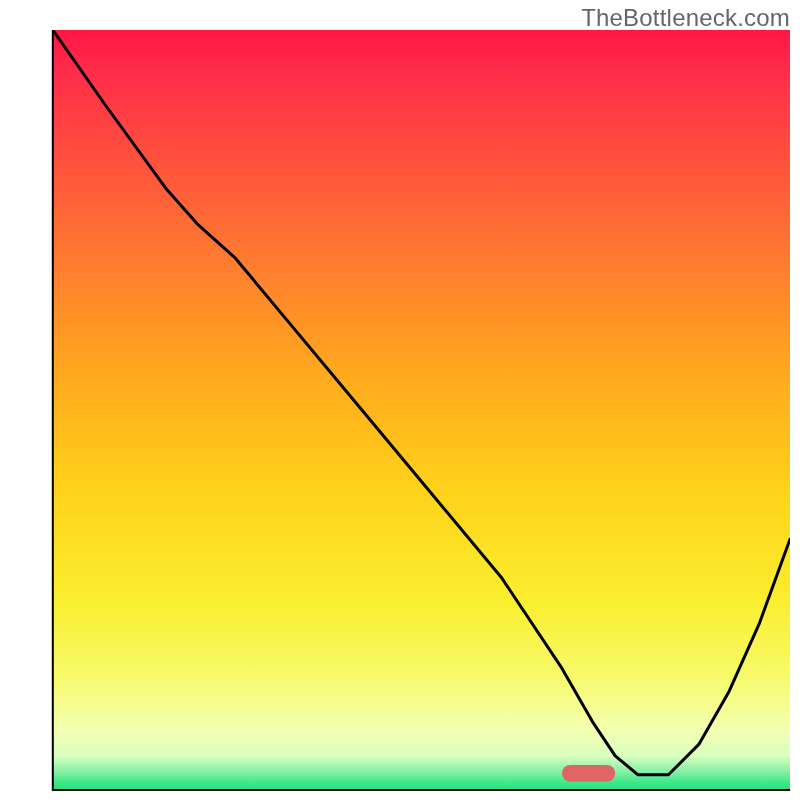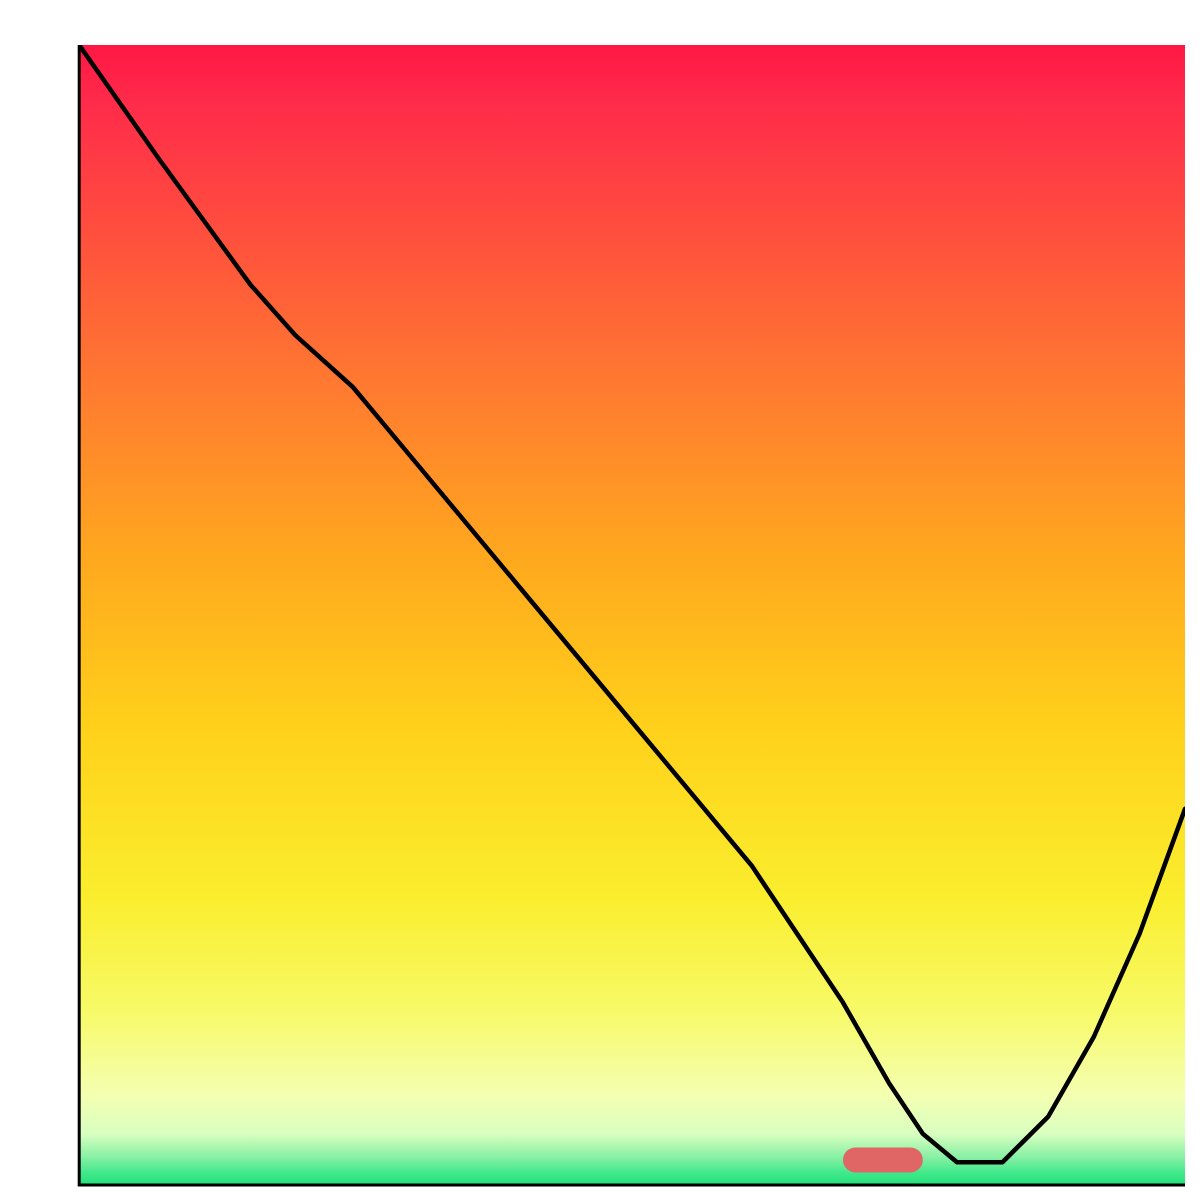--- a/index.html
+++ b/index.html
@@ -58,13 +58,14 @@
       <rect id="bg-rect" fill="url(#bg-grad)" x="52.8" y="30" width="737.2" height="760"></rect>
       <g id="marker-g">
           <rect x="562" y="764.92" width="53.200000000000045" height="16.720000000000027" rx="8.360000000000001" ry="8.360000000000014" fill="#e06666"></rect>
         </g>
       <path id="curve" fill="none" stroke="#000000" stroke-width="3" stroke-linejoin="round" stroke-linecap="round" d="M52.80 30.00 L106.00 106.00 L166.80 189.60 L197.20 223.80 L235.20 258.00 L273.20 303.60 L349.20 394.80 L425.20 486.00 L501.20 577.20 L562.00 668.40 L592.40 721.60 L615.20 755.80 L638.00 774.80 L668.40 774.80 L698.80 744.40 L729.20 691.20 L759.60 622.80 L790.00 539.20" clip-path="url(#plot-clip)"></path>
       <g id="axes-g">
           <path d="M52.8 30 L52.8 790 L790 790" fill="none" stroke="#000000" stroke-width="2"></path>
         </g>
     </g>
   </svg>
+  <div class="watermark">TheBottleneck.com</div>
 </div>
 
 </body></html>

